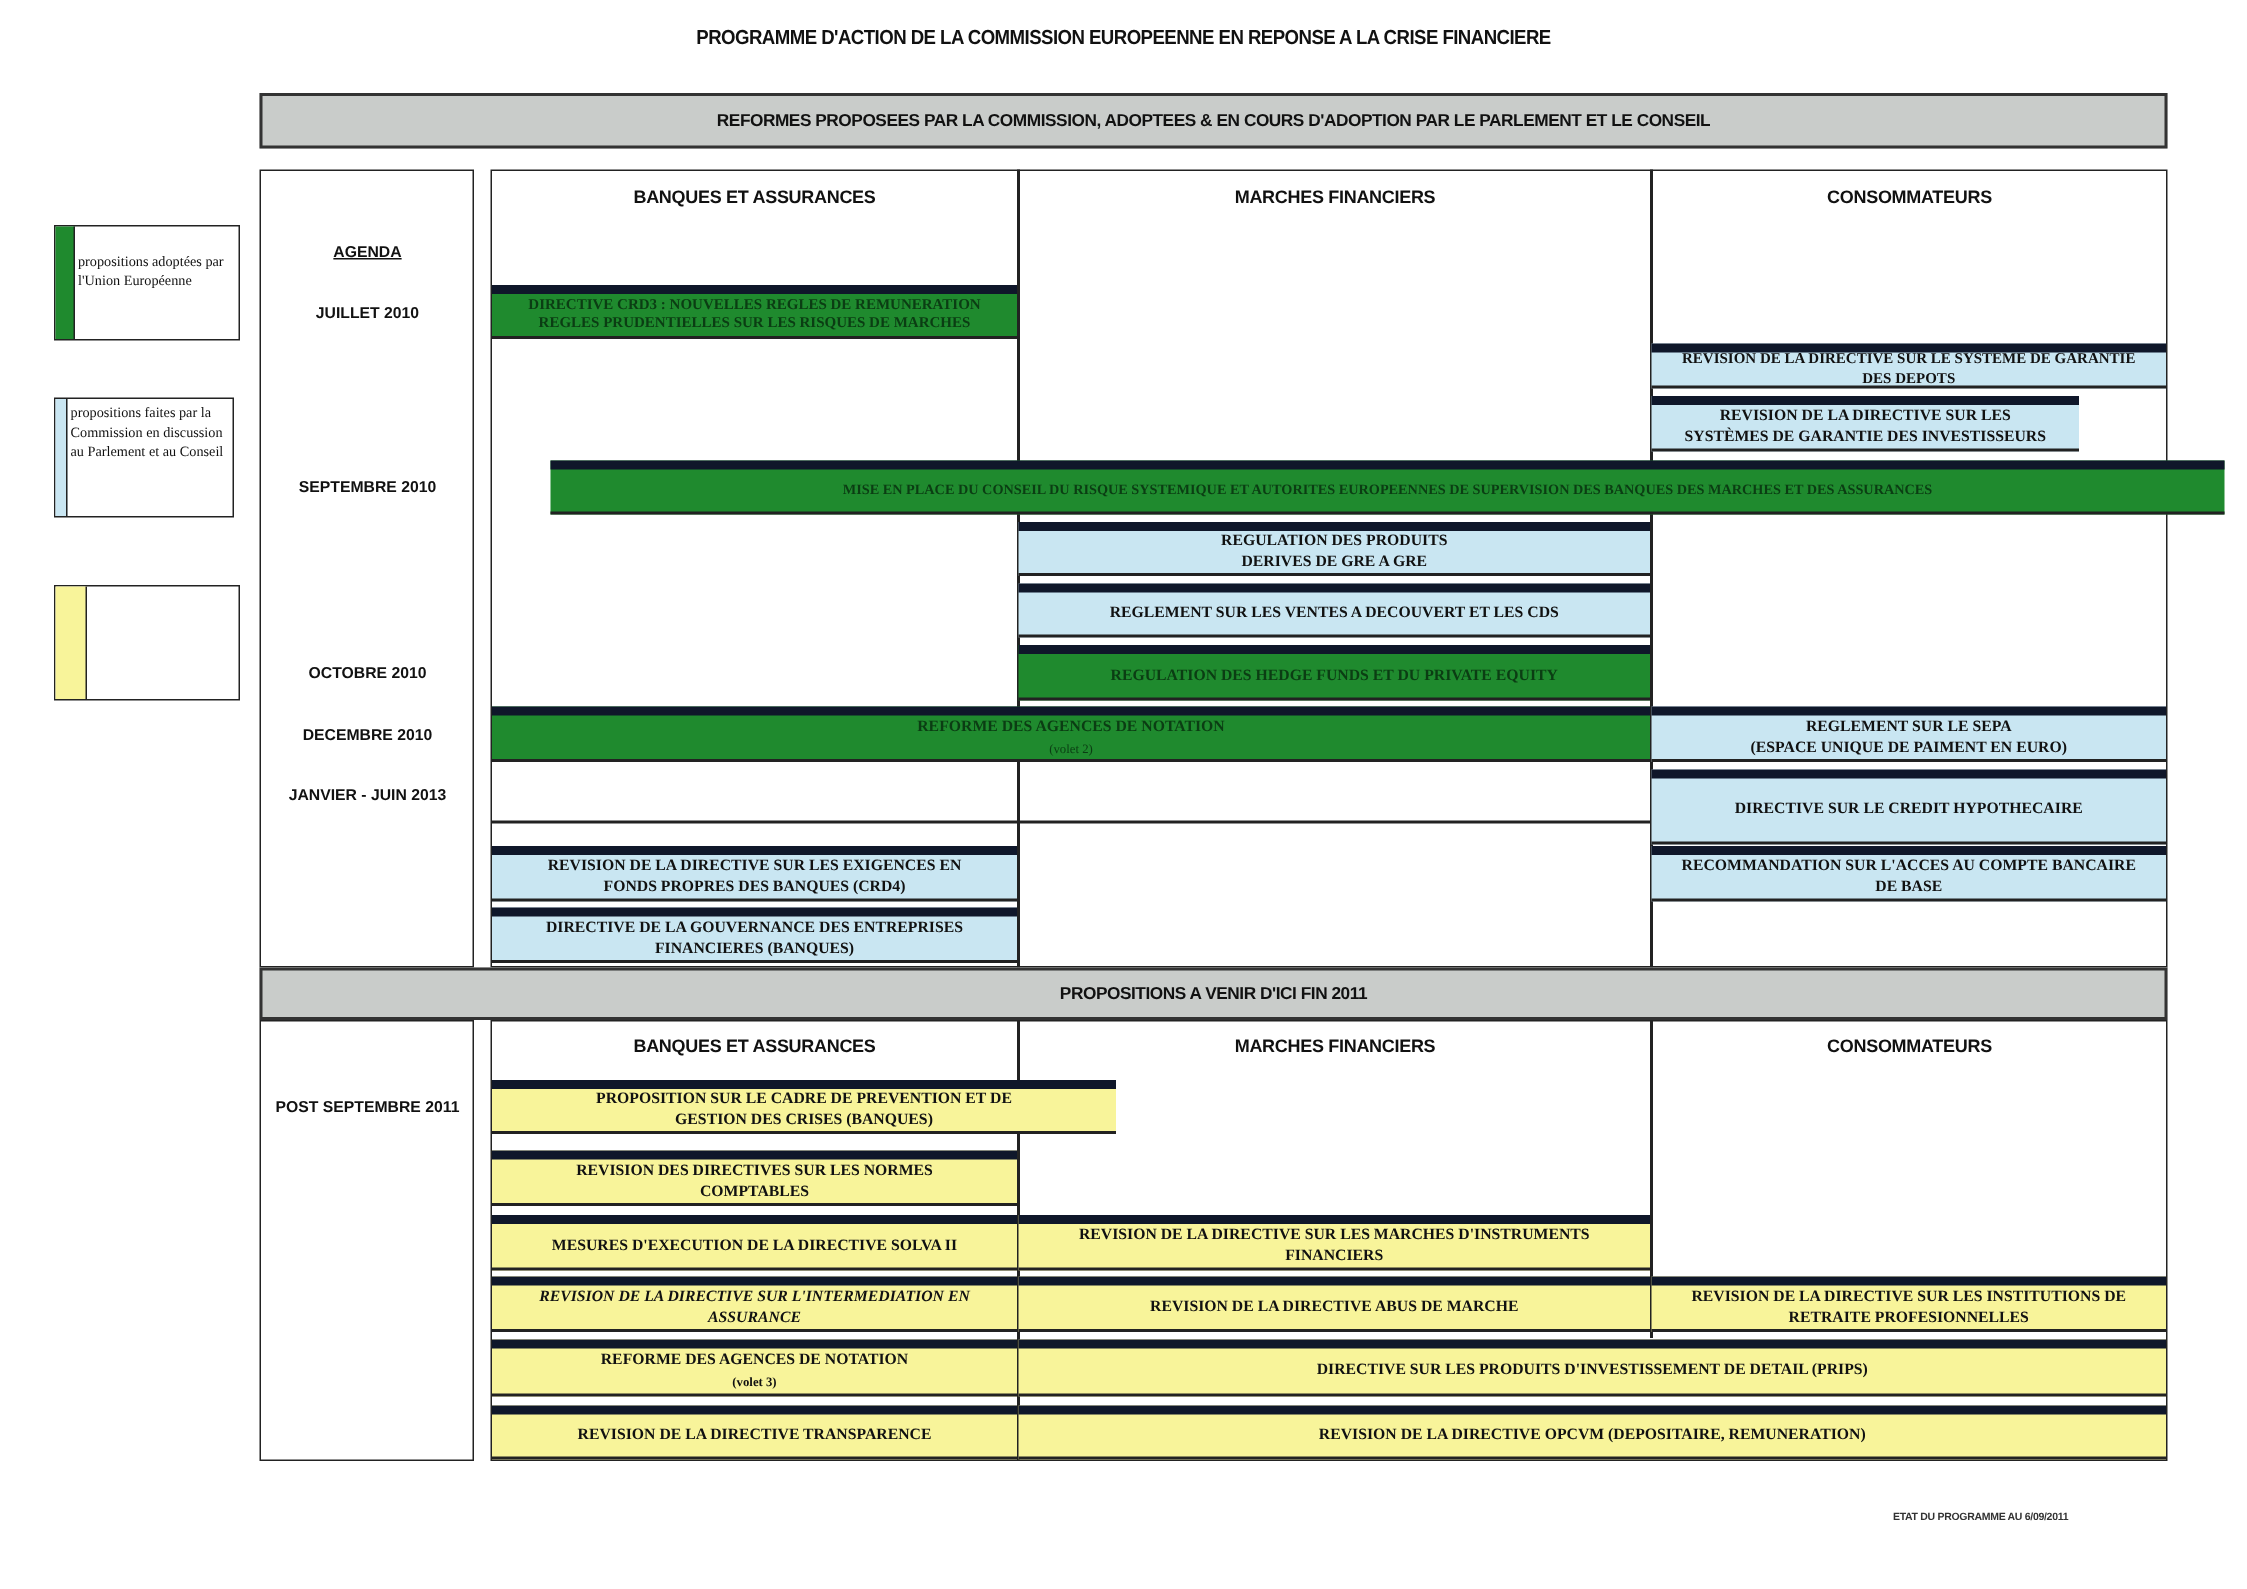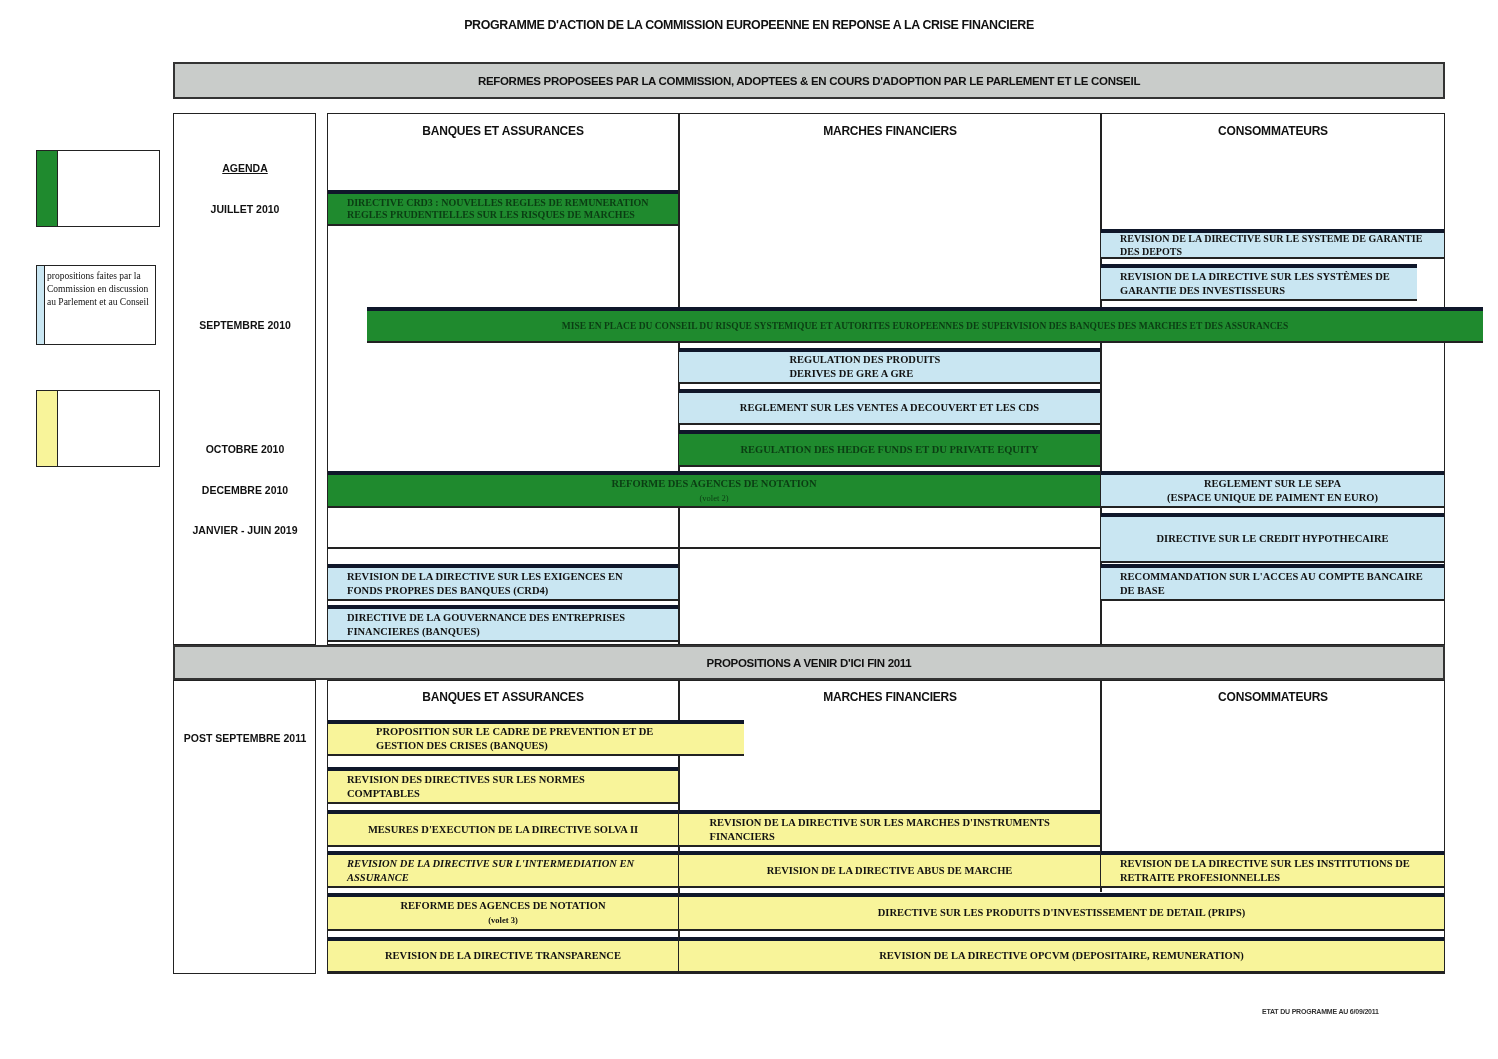--- a/index.html
+++ b/index.html
@@ -3,69 +3,70 @@
   <meta charset="utf-8">
   <style>
     html, body { margin: 0; padding: 0; background: #ffffff; }
     body { width: 1498px; height: 1059px; position: relative; overflow: hidden; font-family: "Liberation Sans", sans-serif; color: #111; }
     .abs { position: absolute; box-sizing: border-box; }
     .title { left: 0; width: 1498px; top: 17px; text-align: center; font-family: "Liberation Sans", sans-serif; font-weight: bold; font-size: 13.5px; letter-spacing: -0.4px; transform: scaleX(0.92); }
     .band { background: #c9ccca; border: 2px solid #333; display: flex; align-items: center; justify-content: center; font-weight: bold; font-size: 11.5px; letter-spacing: -0.3px; }
     .box { border: 1.5px solid #222; background: #fff; }
     .agenda-label { font-weight: bold; font-size: 10.5px; text-align: center; width: 142px; left: 174px; }
     .colhead { font-weight: bold; font-size: 12px; text-align: center; letter-spacing: -0.2px; }
-    .cell { display: flex; align-items: center; justify-content: center; font-family: "Liberation Serif", serif; font-weight: bold; font-size: 10.5px; line-height: 14px; border-top: 4px solid #0f172a; border-bottom: 2px solid #222; padding: 0 19px; }
+    .cell { display: flex; align-items: center; justify-content: center; text-align: center; font-family: "Liberation Serif", serif; font-weight: bold; font-size: 10.5px; line-height: 14px; border-top: 6px solid #0f172a; border-bottom: 2px solid #222; padding: 0 19px; }
     .g { background: #1f8a2e; color: #0b3d13; }
     .b { background: #c9e6f2; color: #111; }
     .y { background: #f8f49a; color: #111; }
     .legend { border: 1.5px solid #222; background: #fff; display: flex; }
     .legend .sw { width: 20px; height: 100%; border-right: 1.5px solid #222; }
     .legend .lt { font-family: "Liberation Serif", serif; font-size: 9.5px; line-height: 13px; padding: 4px 2px; }
     .vline { background: #222; width: 1.5px; }
     .hline { background: #222; height: 1.5px; }
     .footer { font-size: 7px; font-weight: bold; letter-spacing: -0.2px; color: #333; }
     .small { font-size: 8.5px; }
   </style>
 </head>
 <body>
 
 <div class="abs title">PROGRAMME D'ACTION DE LA COMMISSION EUROPEENNE EN REPONSE A LA CRISE FINANCIERE</div>
 
 <div class="abs legend" style="left:36px; top:150px; width:124px; height:77px;">
   <div class="sw" style="background:#1f8a2e;"></div>
+  <div class="lt" style="padding-top:18px;">propositions adoptées par l'Union Européenne</div>
 </div>
 <div class="abs legend" style="left:36px; top:265px; width:120px; height:80px;">
   <div class="sw" style="background:#c9e6f2;"></div>
   <div class="lt">propositions faites par la Commission en discussion au Parlement et au Conseil</div>
 </div>
 <div class="abs legend" style="left:36px; top:390px; width:124px; height:77px;">
   <div class="sw" style="background:#f8f49a;"></div>
 </div>
 
 <div class="abs band" style="left:173px; top:62px; width:1272px; height:37px;">REFORMES PROPOSEES PAR LA COMMISSION, ADOPTEES &amp; EN COURS D'ADOPTION PAR LE PARLEMENT ET LE CONSEIL</div>
 
 <div class="abs box" style="left:173px; top:113px; width:143px; height:532px;"></div>
 <div class="abs agenda-label" style="top:162px; text-decoration:underline;">AGENDA</div>
 <div class="abs agenda-label" style="top:203px;">JUILLET 2010</div>
 <div class="abs agenda-label" style="top:319px;">SEPTEMBRE 2010</div>
 <div class="abs agenda-label" style="top:443px;">OCTOBRE 2010</div>
 <div class="abs agenda-label" style="top:484px;">DECEMBRE 2010</div>
-<div class="abs agenda-label" style="top:524px;">JANVIER - JUIN 2019</div>
+<div class="abs agenda-label" style="top:524px;">JANVIER - JUIN 2013</div>
 
 <div class="abs box" style="left:327px; top:113px; width:1118px; height:532px;"></div>
 <div class="abs vline" style="left:678px; top:113px; height:532px;"></div>
 <div class="abs vline" style="left:1100px; top:113px; height:532px;"></div>
 
 <div class="abs colhead" style="left:328px; width:350px; top:124px;">BANQUES ET ASSURANCES</div>
 <div class="abs colhead" style="left:680px; width:420px; top:124px;">MARCHES FINANCIERS</div>
 <div class="abs colhead" style="left:1102px; width:342px; top:124px;">CONSOMMATEURS</div>
 
 <div class="abs cell g" style="left:328px; top:190px; width:350px; height:36px; font-size:10px; line-height:12px;">DIRECTIVE CRD3 : NOUVELLES REGLES DE REMUNERATION REGLES PRUDENTIELLES SUR LES RISQUES DE MARCHES</div>
 <div class="abs cell b" style="left:1101px; top:229px; width:343px; height:30px; font-size:10px; line-height:13px;">REVISION DE LA DIRECTIVE SUR LE SYSTEME DE GARANTIE DES DEPOTS</div>
-<div class="abs cell b" style="left:1101px; top:264px; width:316px; height:37px;">REVISION DE LA DIRECTIVE SUR LES SYSTÈMES DE GARANTIE DES INVESTISSEURS</div>
+<div class="abs cell b" style="left:1101px; top:264px; width:285px; height:37px;">REVISION DE LA DIRECTIVE SUR LES SYSTÈMES DE GARANTIE DES INVESTISSEURS</div>
 <div class="abs cell g" style="left:328px; top:307px; width:1116px; height:36px; font-size:9.5px;margin-left:39px;">MISE EN PLACE DU CONSEIL DU RISQUE SYSTEMIQUE ET AUTORITES EUROPEENNES DE SUPERVISION DES BANQUES DES MARCHES ET DES ASSURANCES</div>
 <div class="abs cell b" style="left:679px; top:348px; width:421px; height:36px;">
   <span style="display:block; width:200px;">REGULATION DES PRODUITS DERIVES DE GRE A GRE</span>
 </div>
 <div class="abs cell b" style="left:679px; top:389px; width:421px; height:36px;">REGLEMENT SUR LES VENTES A DECOUVERT ET LES CDS</div>
 <div class="abs cell g" style="left:679px; top:430px; width:421px; height:37px;">REGULATION DES HEDGE FUNDS ET DU PRIVATE EQUITY</div>
 <div class="abs cell g" style="left:328px; top:471px; width:772px; height:37px; flex-direction:column;">
   <span>REFORME DES AGENCES DE NOTATION</span>
   <span class="small" style="font-weight:normal;">(volet 2)</span>
 </div>

